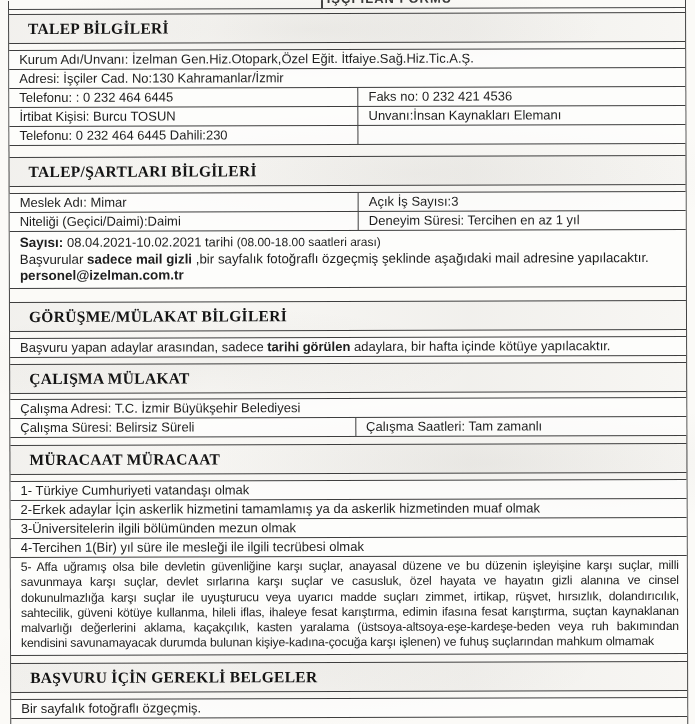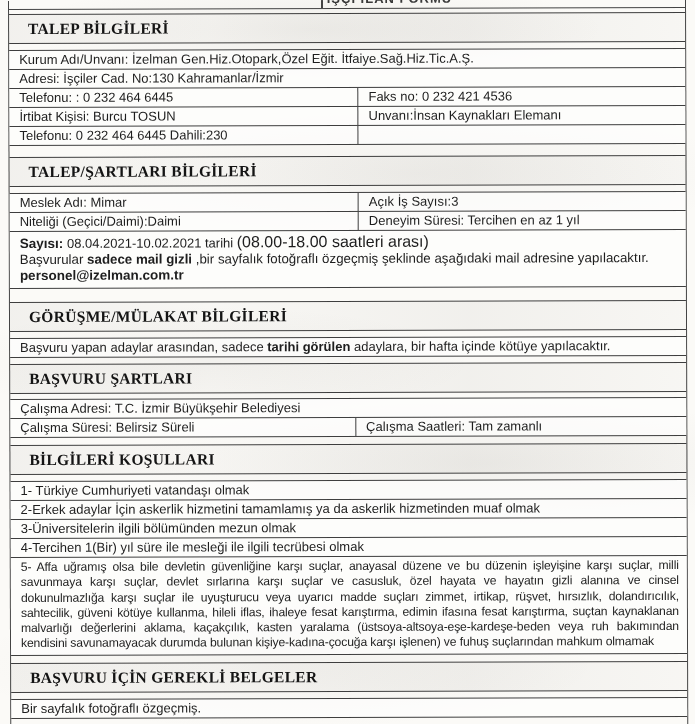--- a/index.html
+++ b/index.html
@@ -42,21 +42,21 @@
     min-height:18px;padding:1px 8px 2px 10px;font-size:13px;line-height:15px;
   }
   .row.split{display:flex;padding:0;}
   .row.split .c{box-sizing:border-box;padding:1px 8px 2px 10px;}
   .row.split .cl{width:51.5%;flex:0 0 auto;}
   .row.split .cr{flex:1 1 auto;border-left:1.6px solid #3e3e3e;}
   .rows.w51 .cl{width:51%;}
   .row.multi{padding:2px 8px 4px 10px;}
   .row .ln{margin:1px 0;}
   .bl{font-weight:bold;font-size:13.5px;}
-  .small{font-size:16px;text-align:center;}
+  .small{font-size:12px;text-align:center;}
   .para{
     font-size:12.2px;line-height:15.3px;letter-spacing:-0.15px;
     text-align:justify;padding:2px 8px 3px 10px;
   }
 </style>
 </head>
 <body>
 
 <div class="sheet">
 
@@ -112,34 +112,34 @@
   <div class="hdr">
     <span>GÖRÜŞME/MÜLAKAT BİLGİLERİ</span>
   </div>
   <div class="gap g6"></div>
   <div class="rows">
     <div class="row"><span>Başvuru yapan adaylar arasından,  sadece </span><b>tarihi görülen</b><span> adaylara,  bir hafta içinde kötüye yapılacaktır.</span></div>
   </div>
   <div class="gap g6"></div>
 
   <div class="hdr">
-    <span>BAŞVURU ŞARTLARI</span>
+    <span>ÇALIŞMA MÜLAKAT</span>
   </div>
   <div class="gap g5"></div>
   <div class="rows w51">
     <div class="row">Çalışma Adresi: T.C. İzmir Büyükşehir Belediyesi</div>
     <div class="row split">
       <div class="c cl">Çalışma Süresi: Belirsiz Süreli</div>
       <div class="c cr">Çalışma Saatleri: Tam zamanlı</div>
     </div>
   </div>
   <div class="gap g7"></div>
 
   <div class="hdr">
-    <span>BİLGİLERİ KOŞULLARI</span>
+    <span>MÜRACAAT MÜRACAAT</span>
   </div>
   <div class="gap g6"></div>
   <div class="rows">
     <div class="row">1- Türkiye Cumhuriyeti vatandaşı olmak</div>
     <div class="row">2-Erkek adaylar İçin askerlik hizmetini tamamlamış ya da askerlik hizmetinden muaf olmak</div>
     <div class="row">3-Üniversitelerin ilgili bölümünden mezun  olmak</div>
     <div class="row">4-Tercihen 1(Bir) yıl süre ile mesleği ile ilgili tecrübesi olmak</div>
     <div class="row para">5- Affa uğramış olsa bile devletin güvenliğine karşı suçlar, anayasal düzene ve bu düzenin işleyişine karşı suçlar, milli savunmaya karşı suçlar, devlet sırlarına karşı suçlar ve casusluk, özel hayata ve hayatın gizli alanına ve cinsel dokunulmazlığa karşı suçlar ile uyuşturucu veya uyarıcı madde suçları zimmet, irtikap, rüşvet, hırsızlık, dolandırıcılık, sahtecilik, güveni kötüye kullanma, hileli iflas, ihaleye fesat karıştırma, edimin ifasına fesat karıştırma, suçtan kaynaklanan malvarlığı değerlerini aklama, kaçakçılık, kasten yaralama (üstsoya-altsoya-eşe-kardeşe-beden veya ruh bakımından kendisini savunamayacak durumda bulunan kişiye-kadına-çocuğa karşı işlenen) ve fuhuş suçlarından mahkum olmamak</div>
   </div>
   <div class="gap g7"></div>

